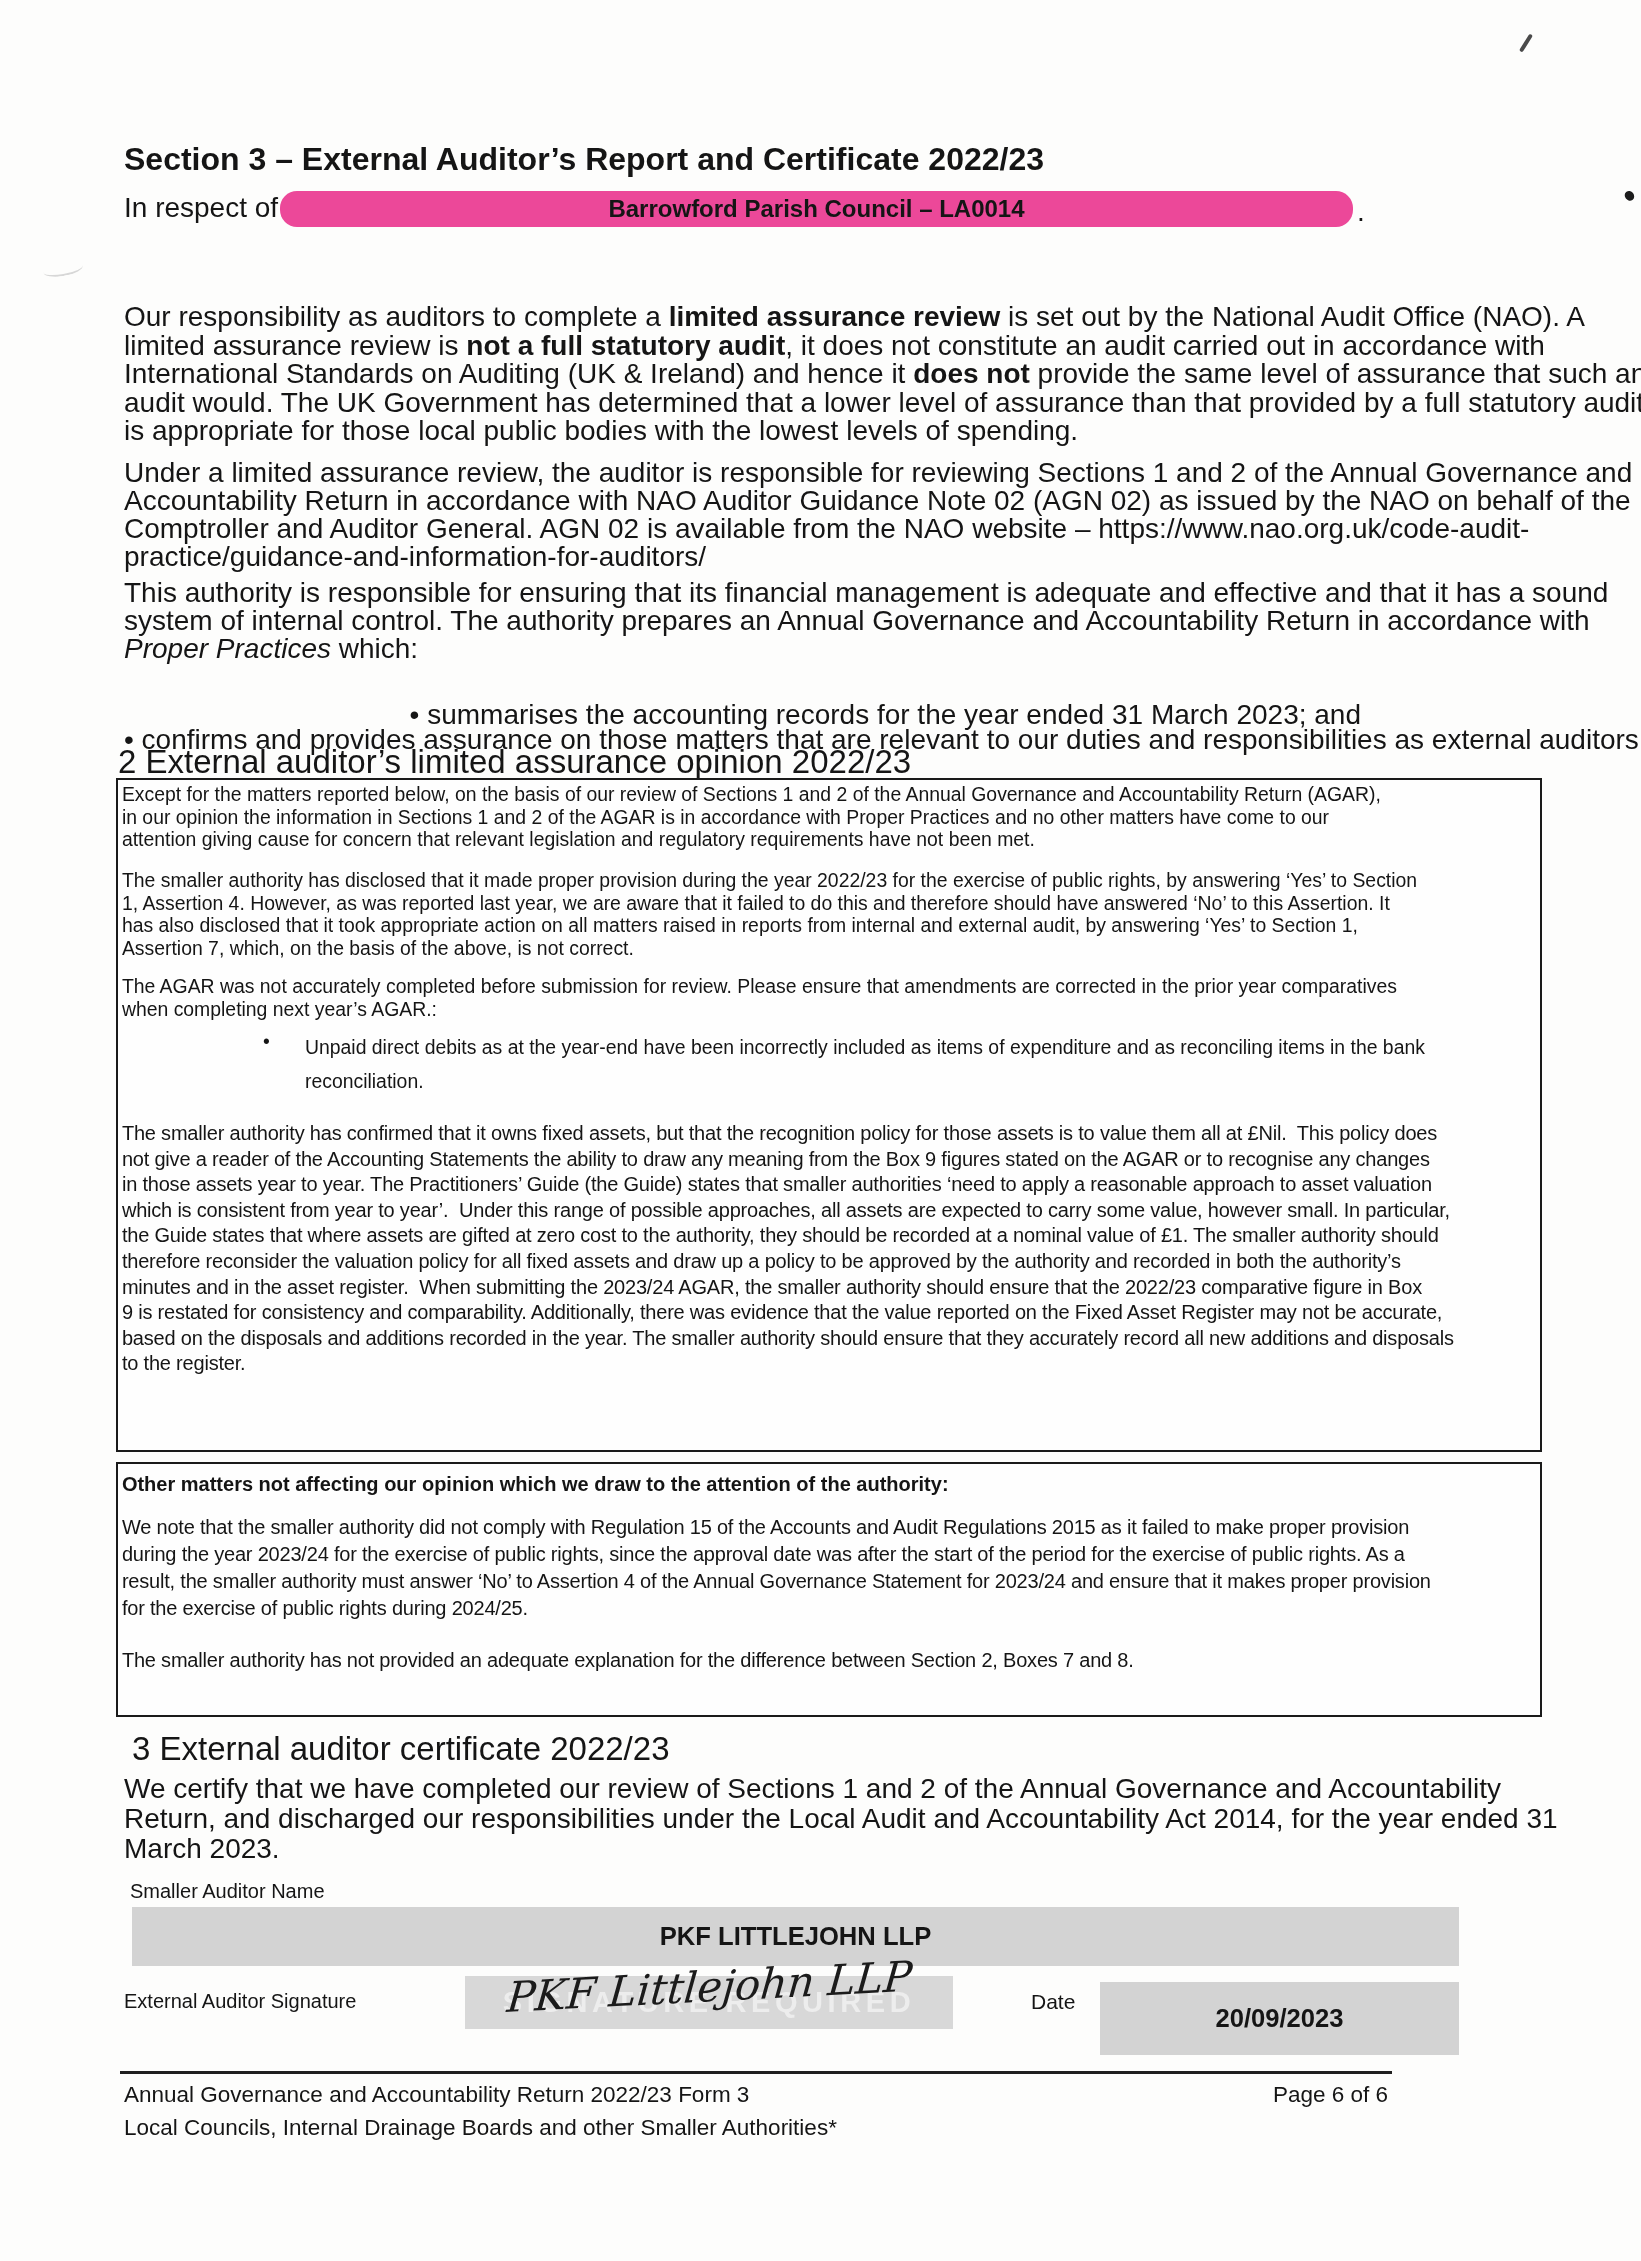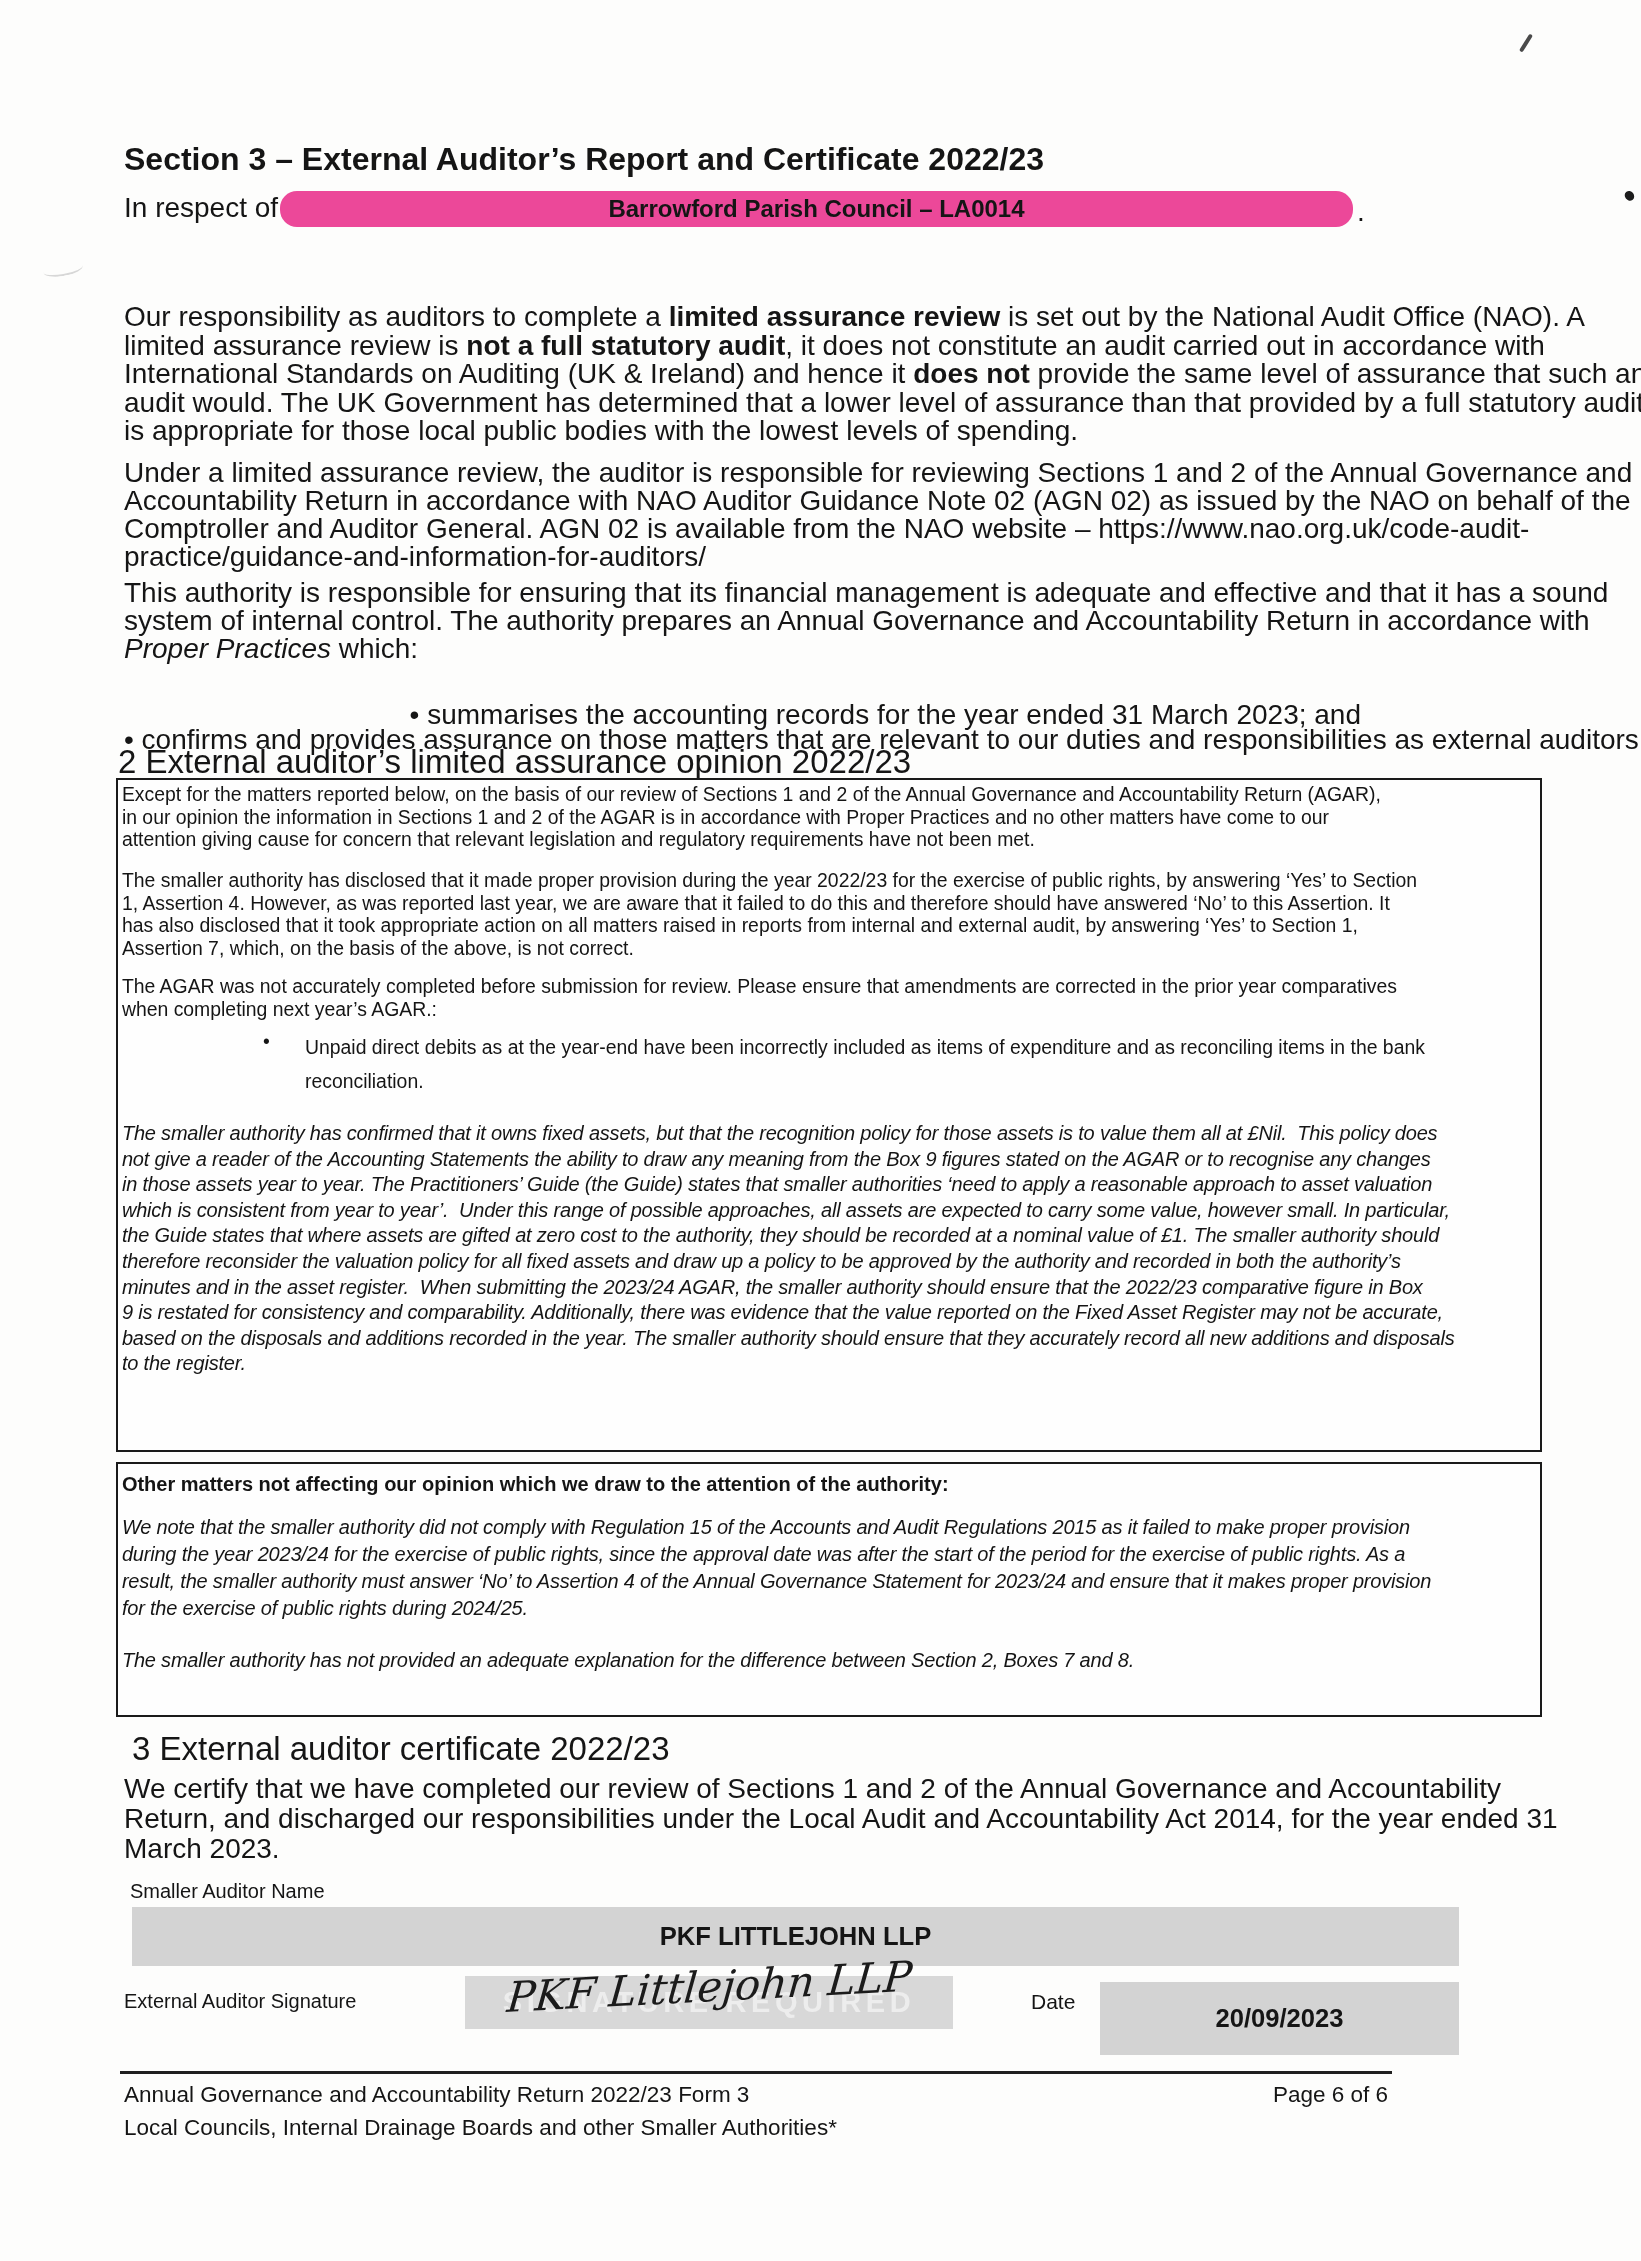--- a/index.html
+++ b/index.html
@@ -15,21 +15,21 @@
   .pre{white-space:pre;}
   .b{font-weight:bold;}
   .i{font-style:italic;}
   .doc-title{font-size:32px;font-weight:bold;letter-spacing:0px;}
   .body-text{font-size:28px;line-height:28.5px;}
   .h-section{font-size:33px;font-weight:400;letter-spacing:0px;}
   .gray-field{background:#ec4899;border-radius:17px;}
   .gray-field-dark{background:#d3d3d3;}
   .opinion-box{border:2.3px solid #1a1a1a;background:#fefefe;}
   .box-text{font-size:19.4px;line-height:22.5px;}
-  .box-text-soft{font-size:20px;line-height:25.6px;letter-spacing:-0.2px;font-style:italic;}
+  .box-text-soft{font-size:20px;line-height:25.6px;letter-spacing:-0.2px;}
   .label-sm{font-size:20px;}
   .footer-text{font-size:22.5px;}
   .center-line{text-align:center;}
   .signature{
     font-family:"DejaVu Serif",serif;
     font-style:italic;
     font-size:42px;
     transform:rotate(-3deg) skewX(-8deg);
     transform-origin:left bottom;
     color:#1b1b1b;

